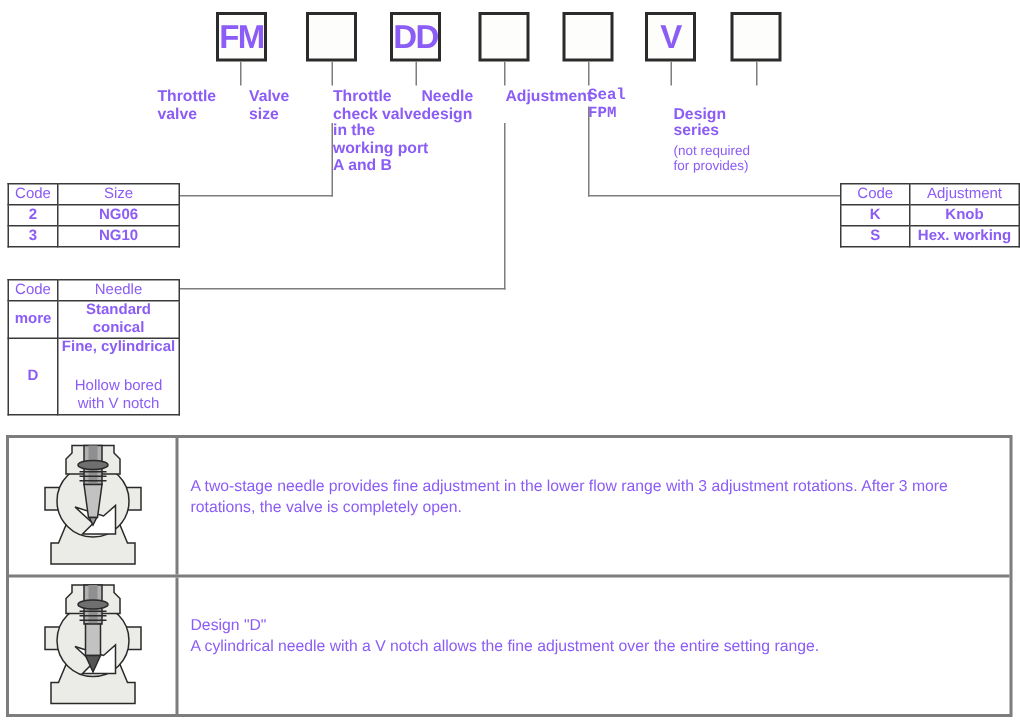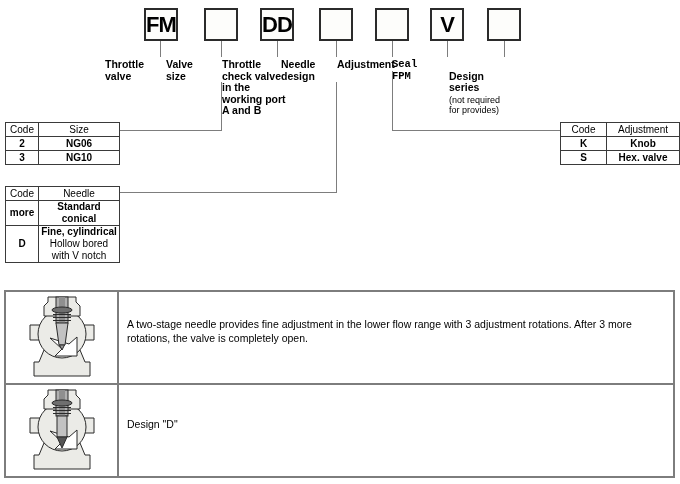--- a/index.html
+++ b/index.html
@@ -1,18 +1,18 @@
 <!DOCTYPE html>
 <html><head>
 <meta charset="utf-8">
 <style>
   html,body { margin:0; padding:0; background:#ffffff; }
   .canvas {
     position:relative; width:680px; height:484px; background:#ffffff;
-    font-family:"Liberation Sans", sans-serif; color:#000000; overflow:hidden;
+    font-family:"Liberation Sans", sans-serif; color:#8b5cf6; overflow:hidden;
   }
   
   .code-box {
     position:absolute; top:8px; width:34px; height:33px; box-sizing:border-box;
     border:2px solid #2b2b2b; background:#fdfdfb;
     display:flex; align-items:center; justify-content:center;
     font-weight:bold; font-size:22px; letter-spacing:-1px;
   }
   
   .box-label {
@@ -26,21 +26,21 @@
   .vline { position:absolute; width:1px; background:#7d7d7d; }
   .hline { position:absolute; height:1px; background:#7d7d7d; }
   
   .mini-table { position:absolute; border-collapse:collapse; font-size:10px; background:#fff; }
   .mini-table th, .mini-table td {
     border:1px solid #3a3a3a; text-align:center; vertical-align:middle;
     padding:0 2px; height:13px; line-height:12px;
   }
   .mini-table th { font-weight:normal; }
   .mini-table td { font-weight:bold; }
-  .mini-table .norm { font-weight:normal; }
+  .mini-table .norm { font-weight:normal;margin-top:14px; }
   .col-code-sm { width:28px; }  .col-val-sm { width:76px; }
   .col-code-adj { width:42px; } .col-val-adj { width:69px; }
   
   .info-table {
     position:absolute; left:4px; top:290px; width:671px; height:188px; box-sizing:border-box;
     border:2px solid #7d7d7d; display:flex; flex-direction:column; background:#fff;
   }
   .info-row { display:flex; flex:1 1 50%; min-height:0; }
   .info-row.first { border-bottom:2px solid #7d7d7d; }
   .info-img-cell {
@@ -163,21 +163,21 @@
         <tr>
       <th class="col-code-adj">Code</th>
       <th class="col-val-adj">Adjustment</th>
     </tr>
     <tr>
       <td>K</td>
       <td>Knob</td>
     </tr>
     <tr>
       <td>S</td>
-      <td>Hex. valve</td>
+      <td>Hex. working</td>
     </tr>
   </tbody>
     </table>
 
   <div class="info-table">
 
     <div class="info-row first">
       <div class="info-img-cell">
         <svg width="76" height="86" viewBox="0 0 76 86">
           <path d="M20 55 H56 L61 67 H66 V81 H10 V67 H15 Z" fill="#ebebe7" stroke="#2a2a2a"></path>
@@ -211,17 +211,18 @@
           <rect x="32" y="2" width="12" height="26" fill="#b0b0b0" stroke="#2a2a2a"></rect>
           <rect x="35" y="2" width="6" height="26" fill="#8f8f8f"></rect>
           <ellipse cx="38" cy="15" rx="10" ry="3" fill="#6f6f6f" stroke="#2a2a2a"></ellipse>
           <path d="M29 19.5 H47 M29 22.5 H47 M29 25.5 H47" stroke="#2a2a2a" fill="none"></path>
           <rect x="33" y="28" width="10" height="21" fill="#c2c2c2" stroke="#2a2a2a"></rect>
           <path d="M33 49 H43 L38 60 Z" fill="#555555" stroke="#2a2a2a"></path>
         </svg>
       </div>
       <div class="info-text-cell">
         <div class="info-text title">Design "D"</div>
+        <div class="info-text">A cylindrical needle with a V notch allows the fine adjustment over the entire setting range.</div>
       </div>
     </div>
 
   </div>
 </div>
 
 </body></html>

